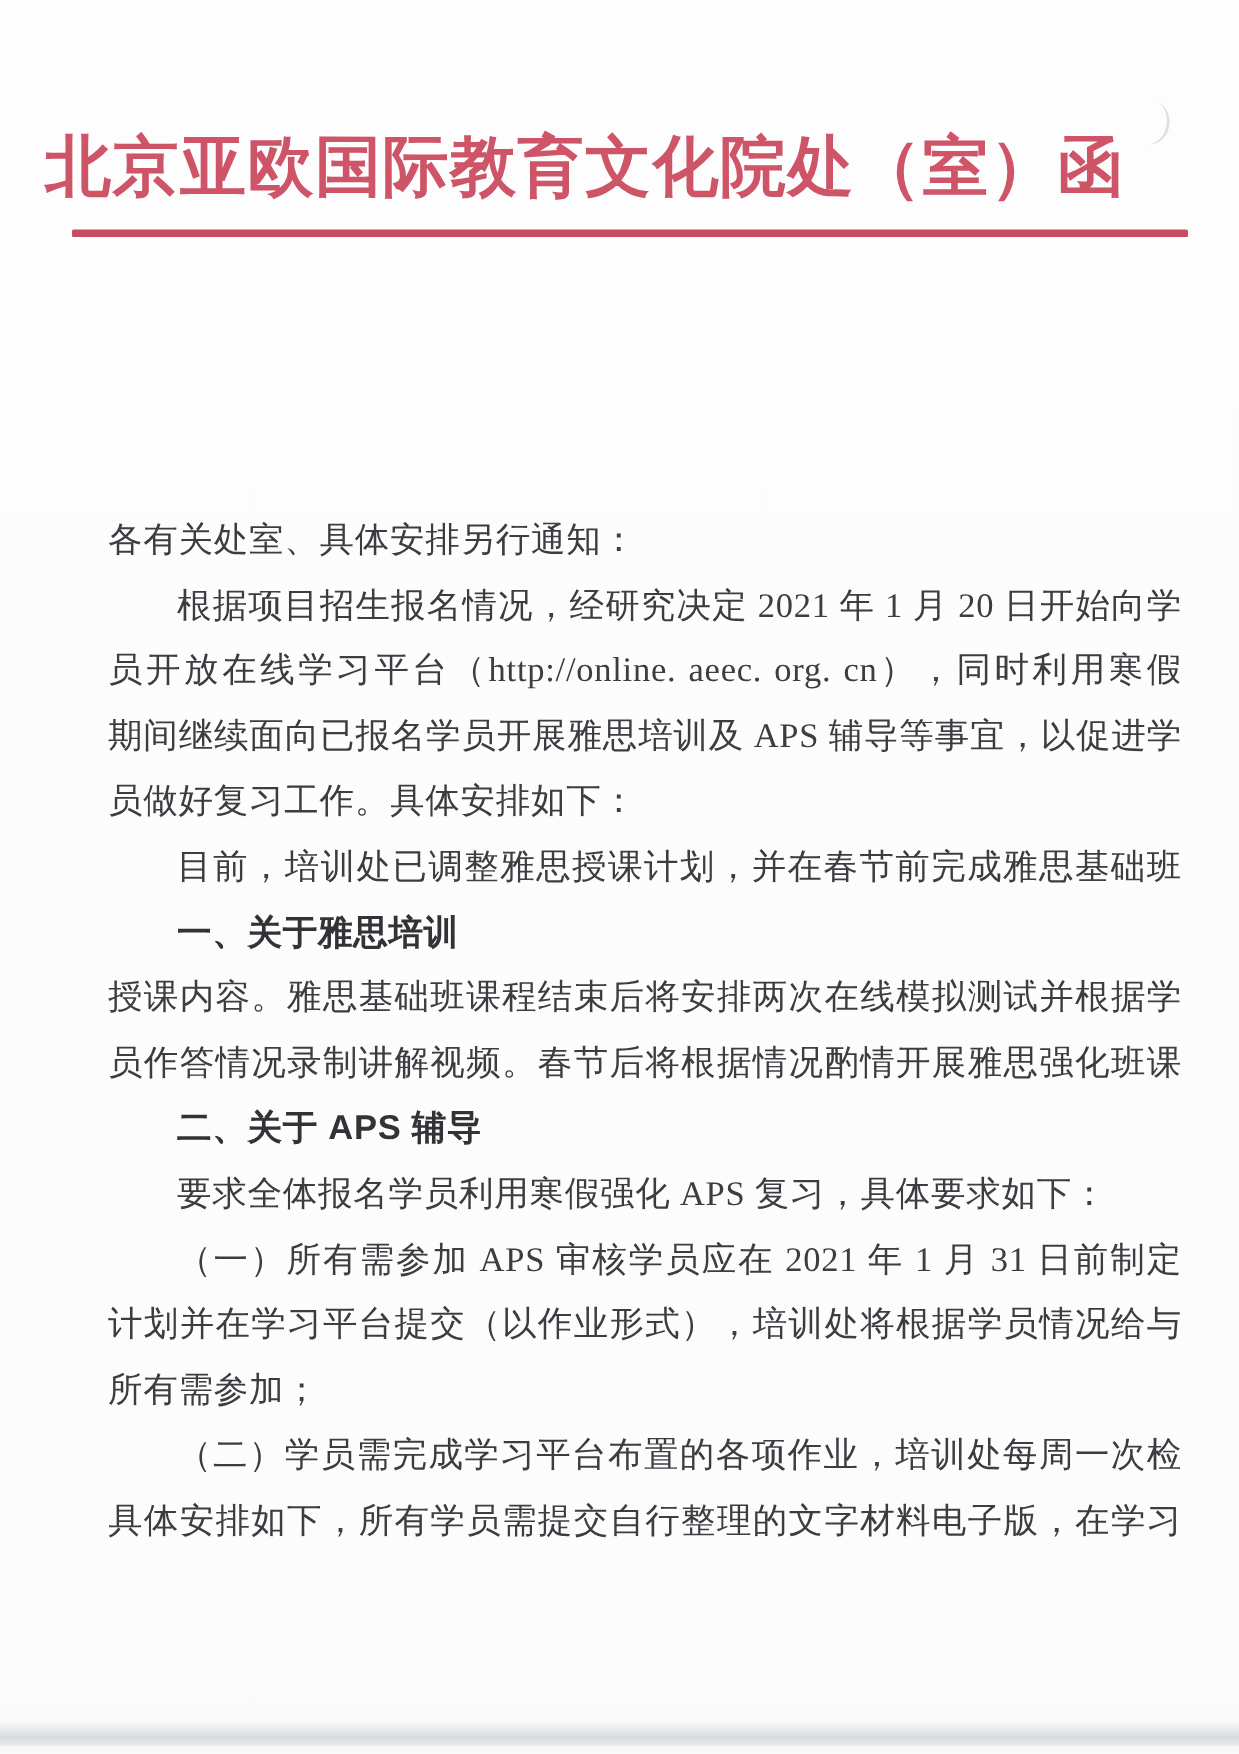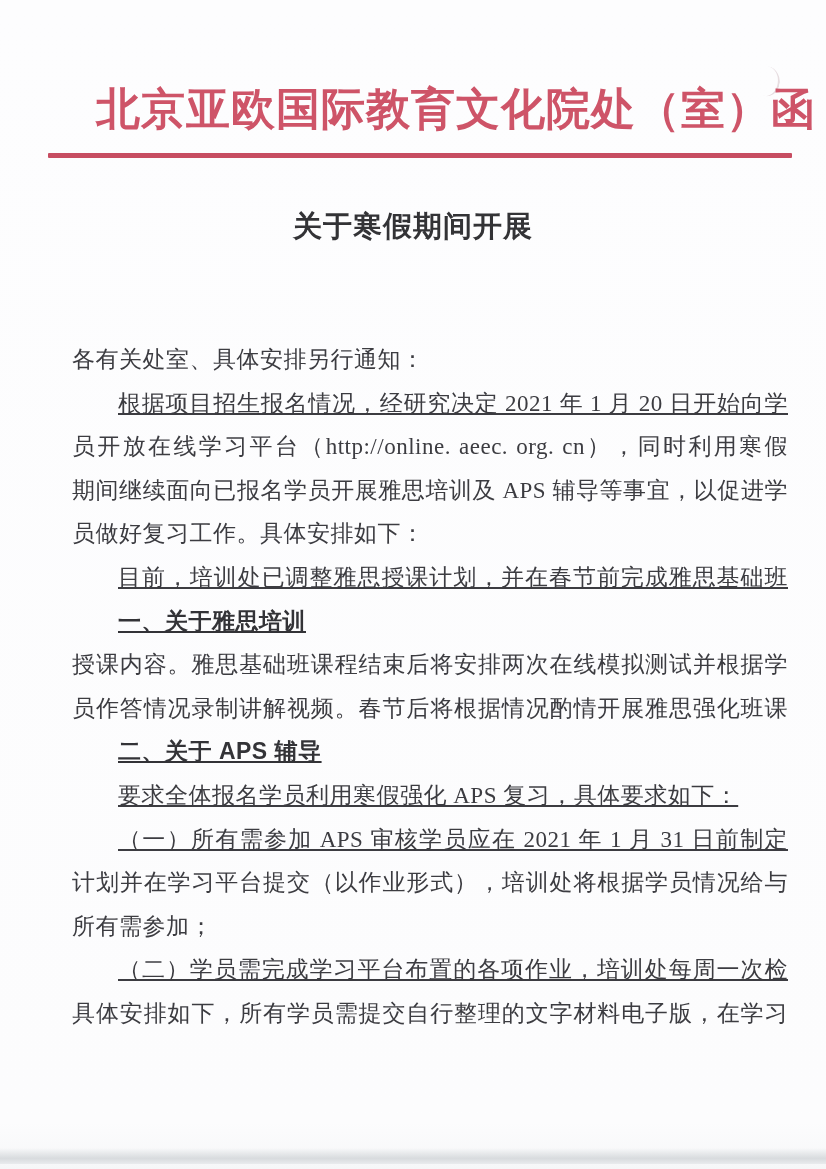--- a/index.html
+++ b/index.html
@@ -8,22 +8,22 @@
     background:#fdfdfe;
     position:relative;
     overflow:hidden;
     font-family:"Liberation Serif", serif;
     -webkit-font-smoothing:antialiased;
   }
   .page{position:absolute;inset:0;background:linear-gradient(180deg,#fdfdfe 0%,#fcfcfd 96%,#f6f7f8 100%);}
   
   .letterhead{
     position:absolute;top:84px;left:30px;right:10px;
-    text-align:right;
-    font-family:Liberation Mono, monospace;
+    text-align:left;
+    font-family:Liberation Serif, serif;
     font-weight:bold;
     font-size:44px;line-height:56px;
     letter-spacing:1px;
     color:#ce5468;
   }
   .red-rule{
     position:absolute;top:153px;left:48px;width:744px;height:5px;
     background:#c74d62;border-radius:1px;
   }
   
@@ -34,21 +34,21 @@
     position:absolute;top:338px;left:72px;width:716px;
     color:#3c3c41;
     font-size:23px;
   }
   .bl{
     height:43.6px;line-height:43.6px;
     overflow:hidden;
     letter-spacing:0.5px;
     white-space:pre-wrap;
   }
-  .in{text-indent:2em;text-decoration:underline;}
+  .in{text-indent:2em;}
   .j{text-align:justify;text-align-last:justify;}
   .h{font-family:"Liberation Sans", sans-serif;font-weight:bold;color:#333337;}
   
   .bottom-strip{
     position:absolute;left:0;right:0;top:1148px;height:16px;
     background:linear-gradient(180deg, rgba(214,218,222,0) 0%, #d8dbde 65%, #e9ebed 100%);
   }
   .squiggle{
     position:absolute;top:66px;left:752px;width:26px;height:30px;
     border-right:2px solid rgba(190,160,170,0.35);
@@ -61,21 +61,20 @@
 
 <div class="page">
 
   <div class="squiggle"></div>
 
   <div class="letterhead">北京亚欧国际教育文化院处（室）函</div>
 
   <div class="red-rule"></div>
 
   <div class="doc-title">
-    <div class="t">关于寒假期间开展</div>
   </div>
 
   <div class="bodytext">
     <div class="bl">各有关处室、具体安排另行通知：</div>
     <div class="bl in j">根据项目招生报名情况，经研究决定 2021 年 1 月 20 日开始向学</div>
     <div class="bl j">员开放在线学习平台（http://online. aeec. org. cn），同时利用寒假</div>
     <div class="bl j">期间继续面向已报名学员开展雅思培训及 APS 辅导等事宜，以促进学</div>
     <div class="bl">员做好复习工作。具体安排如下：</div>
     <div class="bl in j">目前，培训处已调整雅思授课计划，并在春节前完成雅思基础班</div>
     <div class="bl in h">一、关于雅思培训</div>

